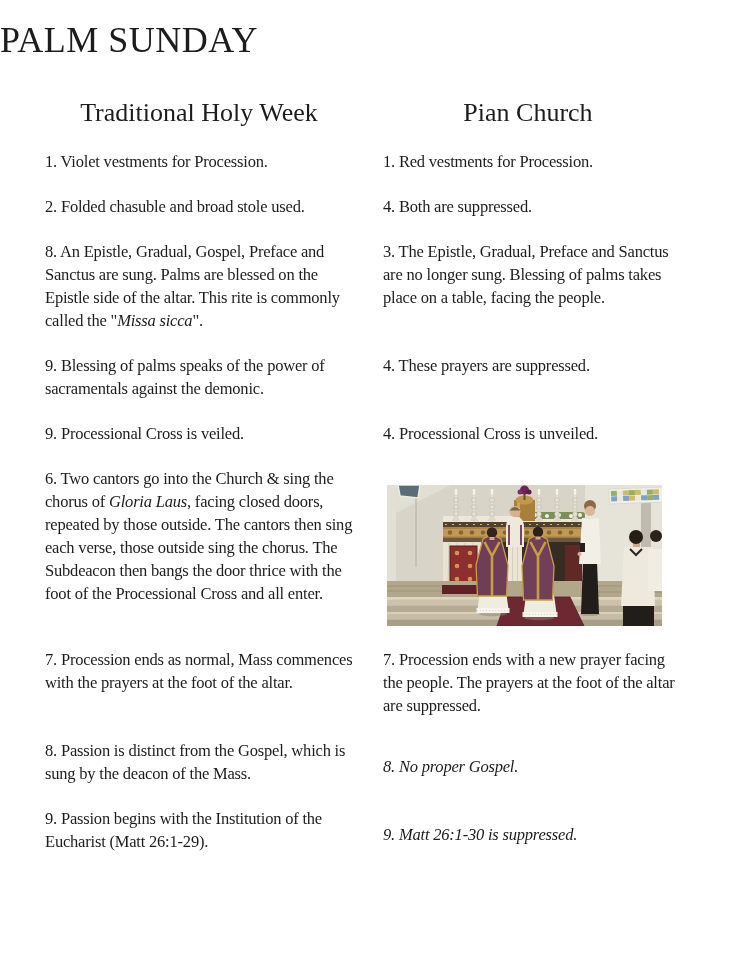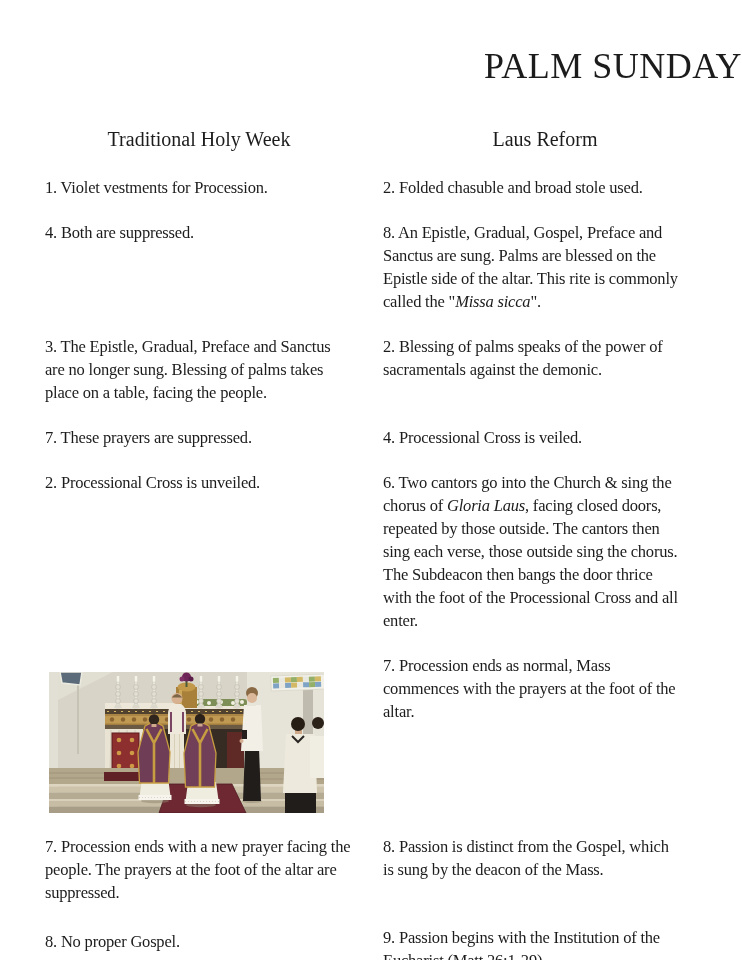--- a/index.html
+++ b/index.html
@@ -7,81 +7,82 @@
     position:relative;
     width:742px;height:960px;
     box-sizing:border-box;
     background:#ffffff;
     color:#1c1c1c;
     font-family:"Liberation Serif","DejaVu Serif",serif;
     overflow:hidden;
   }
   .title{
     margin:0;
-    padding-top:44px;
+    padding-top:18px;
     font-size:36px;
     font-weight:normal;
     line-height:44px;
-    text-align:right;
+    text-align:left;
     letter-spacing:0.5px;
   }
   .headers{
     display:grid;
     grid-template-columns:308px 300px;
-    column-gap:30px;
+    column-gap:13px;
     padding-left:45px;
     margin-top:38px;
-    font-size:20px;
+    font-size:26px;
     line-height:26px;
   }
   .hdr{text-align:center;}
   .hdr.right{transform:translateX(12px);}
   .items{
     display:grid;
     grid-template-columns:308px 300px;
     column-gap:30px;
     row-gap:22px;
     padding-left:45px;
     margin-top:24px;
     font-size:16.5px;
     line-height:23px;
     letter-spacing:-0.2px;
   }
   .item{margin:0;}
   .item i{font-style:italic;text-align:right;}
-  .down{margin-top:4px;}
+  .down{margin-top:16px;font-style:italic;}
   .photo{display:block;margin:18px 0 0 4px;}
 </style>
 </head>
 <body>
 
 <div class="page">
 
   <h1 class="title">PALM SUNDAY</h1>
 
   <div class="headers">
     <div class="hdr">Traditional Holy Week</div>
-    <div class="hdr right">Laus Reform</div>
+    <div class="hdr right">Pian Church</div>
   </div>
 
   <div class="items">
 
     <p class="item"><span>1. Violet vestments for Procession.</span><i></i><span></span></p>
+    <p class="item"><span>1. Red vestments for Procession.</span><i></i><span></span></p>
 
     <p class="item"><span>2. Folded chasuble and broad stole used.</span><i></i><span></span></p>
     <p class="item"><span>4. Both are suppressed.</span><i></i><span></span></p>
 
     <p class="item"><span>8. An Epistle,  Gradual,  Gospel, Preface and Sanctus are sung. Palms are blessed on the Epistle side of the altar. This rite is commonly called the "</span><i>Missa sicca</i><span>".</span></p>
     <p class="item"><span>3. The Epistle, Gradual, Preface and Sanctus are no longer sung. Blessing of palms takes place on a table, facing the people.</span><i></i><span></span></p>
 
-    <p class="item"><span>2. Blessing of palms speaks of the power of sacramentals against the demonic.</span><i></i><span></span></p>
-    <p class="item"><span>7. These prayers are suppressed.</span><i></i><span></span></p>
-
-    <p class="item"><span>4. Processional Cross is veiled.</span><i></i><span></span></p>
-    <p class="item"><span>2. Processional Cross is unveiled.</span><i></i><span></span></p>
+    <p class="item"><span>9. Blessing of palms speaks of the power of sacramentals against the demonic.</span><i></i><span></span></p>
+    <p class="item"><span>4. These prayers are suppressed.</span><i></i><span></span></p>
+
+    <p class="item"><span>9. Processional Cross is veiled.</span><i></i><span></span></p>
+    <p class="item"><span>4. Processional Cross is unveiled.</span><i></i><span></span></p>
 
     <p class="item"><span>6. Two cantors go into the Church &amp; sing the chorus of </span><i>Gloria Laus</i><span>, facing closed doors, repeated by those outside. The cantors then sing each verse, those outside sing the chorus. The Subdeacon then bangs the door thrice with the foot of the Processional Cross and all enter.</span></p>
 
     <div>
 
       <svg class="photo" width="275" height="141" viewBox="0 0 275 141" role="img" aria-label="Clergy in violet vestments kneeling before a high altar with candles, attended by servers in cassock and surplice">
         <defs>
           <g id="cstick">
             <rect x="-1.2" y="4" width="2.4" height="6" fill="#f6f4ea"></rect>
             <rect x="-1.5" y="10" width="3" height="26" fill="#e8e5da" stroke="#c5c2b5" stroke-width="0.4"></rect>

